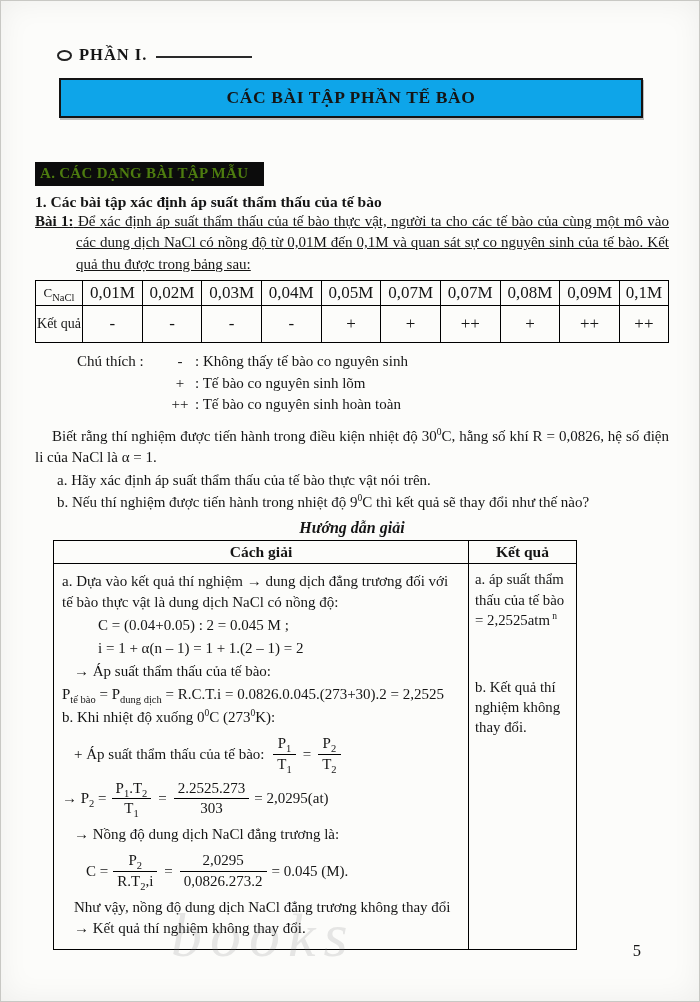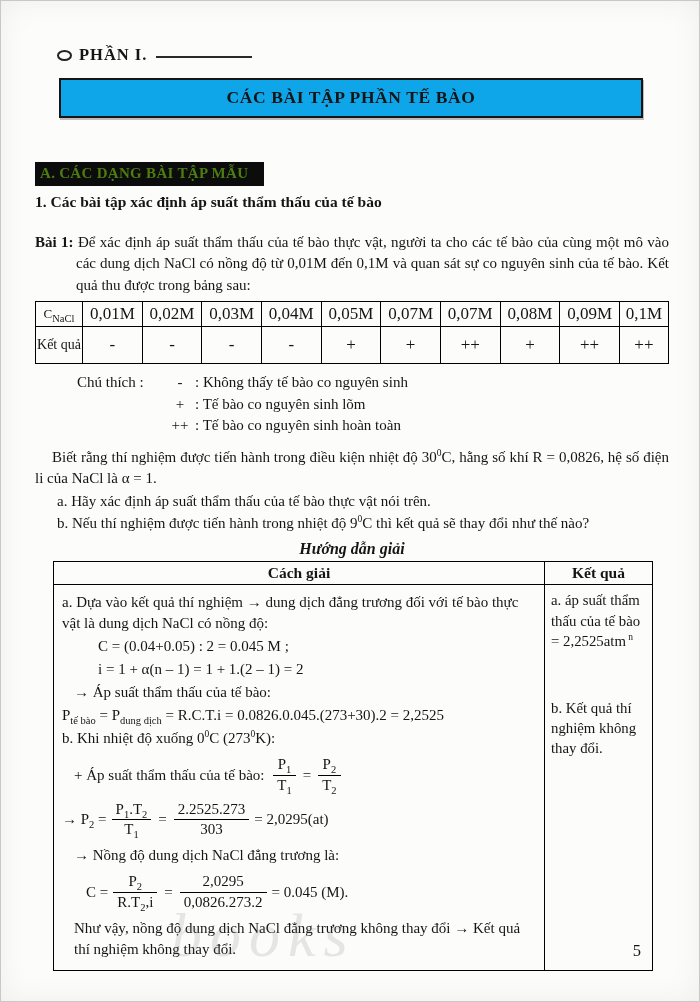--- a/index.html
+++ b/index.html
@@ -30,22 +30,22 @@
 
   
   .section-bar {
     display:inline-block; margin-top:44px;
     background:#0c0c0c; color:#4d7c0f; font-weight:bold; font-size:15px;
     padding:3px 16px 4px 5px; letter-spacing:0.3px;
   }
   .sub-title { margin-top:7px; font-size:15.5px; font-weight:bold; }
 
   
-  .prob { margin-top:21px; font-size:15px; line-height:1.42; text-align:justify;
-          padding-left:41px; text-indent:-41px; }
+  .prob { margin-top:0; font-size:15px; line-height:1.42; text-align:justify;
+          padding-left:41px; text-indent:-41px;text-decoration:underline; }
   .plabel { font-weight:bold; }
 
   
   table { border-collapse:collapse; }
   .rtable { width:100%; margin-top:5px; }
   .rtable td { border:1px solid #000; text-align:center; font-size:17px; padding:2px 1px; }
   .rtable .clabel { width:47px; font-size:13px; }
   .rtable .rowres td { padding:8px 1px; }
   .rtable .klabel { font-size:14px; padding:2px 3px; }
 
@@ -56,21 +56,21 @@
   .leg-sym { width:30px; text-align:center; }
 
   
   .given { margin-top:10px; font-size:15px; line-height:1.42; text-align:justify; text-indent:17px; }
   .qa { margin:1px 0 0 22px; font-size:15px; line-height:1.42; }
   .qb { margin:1px 0 0 0; padding-left:62px; text-indent:-40px; font-size:15px; line-height:1.42; }
 
   .sol-title { margin-top:6px; text-align:center; font-weight:bold; font-style:italic; font-size:16px; }
 
   
-  .stable { width:600px; margin:3px 0 0 18px; }
+  .stable { width:524px; margin:3px 0 0 18px; }
   .stable td { border:1px solid #000; vertical-align:top; }
   .stable .shead td { text-align:center; font-weight:bold; font-size:15.5px; padding:2px 4px; }
   .smain { padding:5px 8px 8px 8px; }
   .sres { width:108px; padding:5px 6px; font-size:14.8px; line-height:1.38; }
   .sl { font-size:15px; line-height:1.4; margin:2px 0; }
   .ind { padding-left:36px; }
   .ind2 { padding-left:12px; }
   .ind3 { padding-left:24px; }
   .fl { display:flex; align-items:center; flex-wrap:wrap; margin:7px 0; }
   .fl > span { white-space:pre; }

